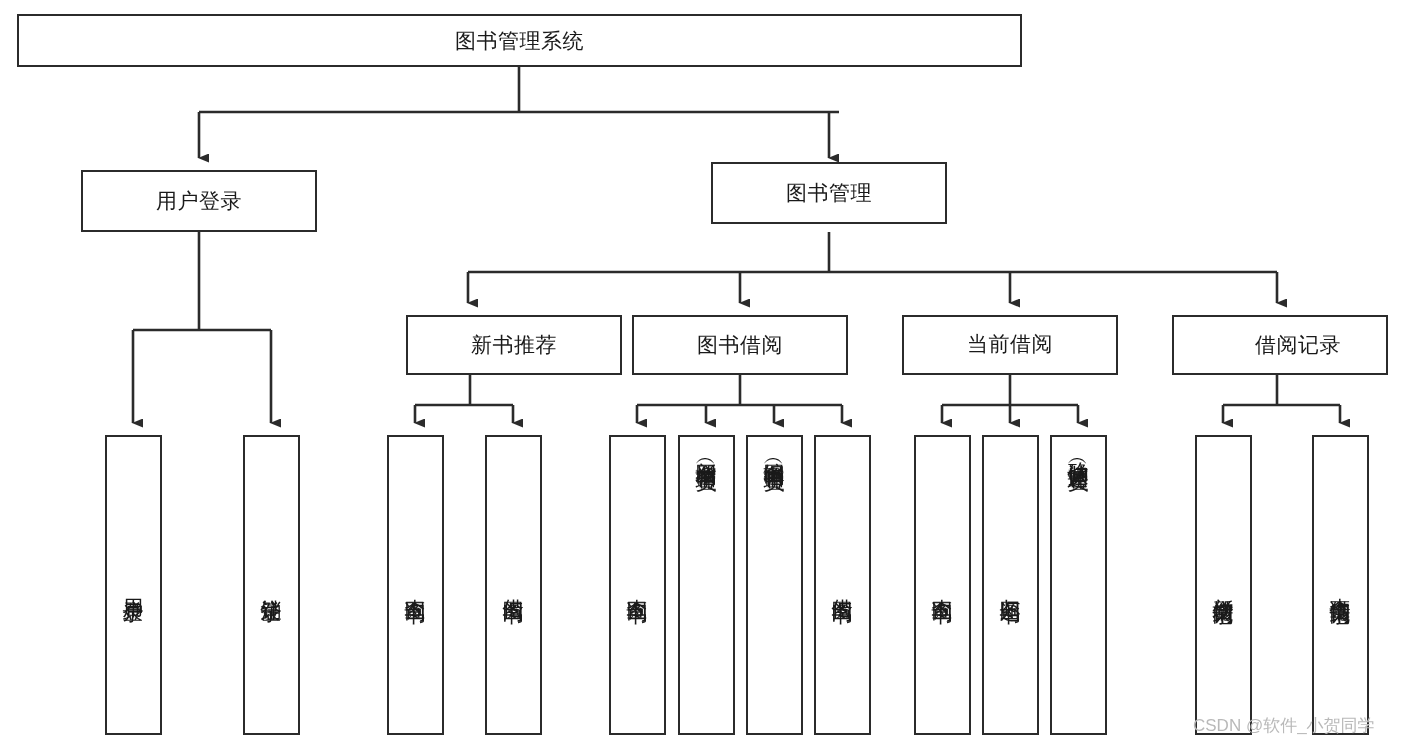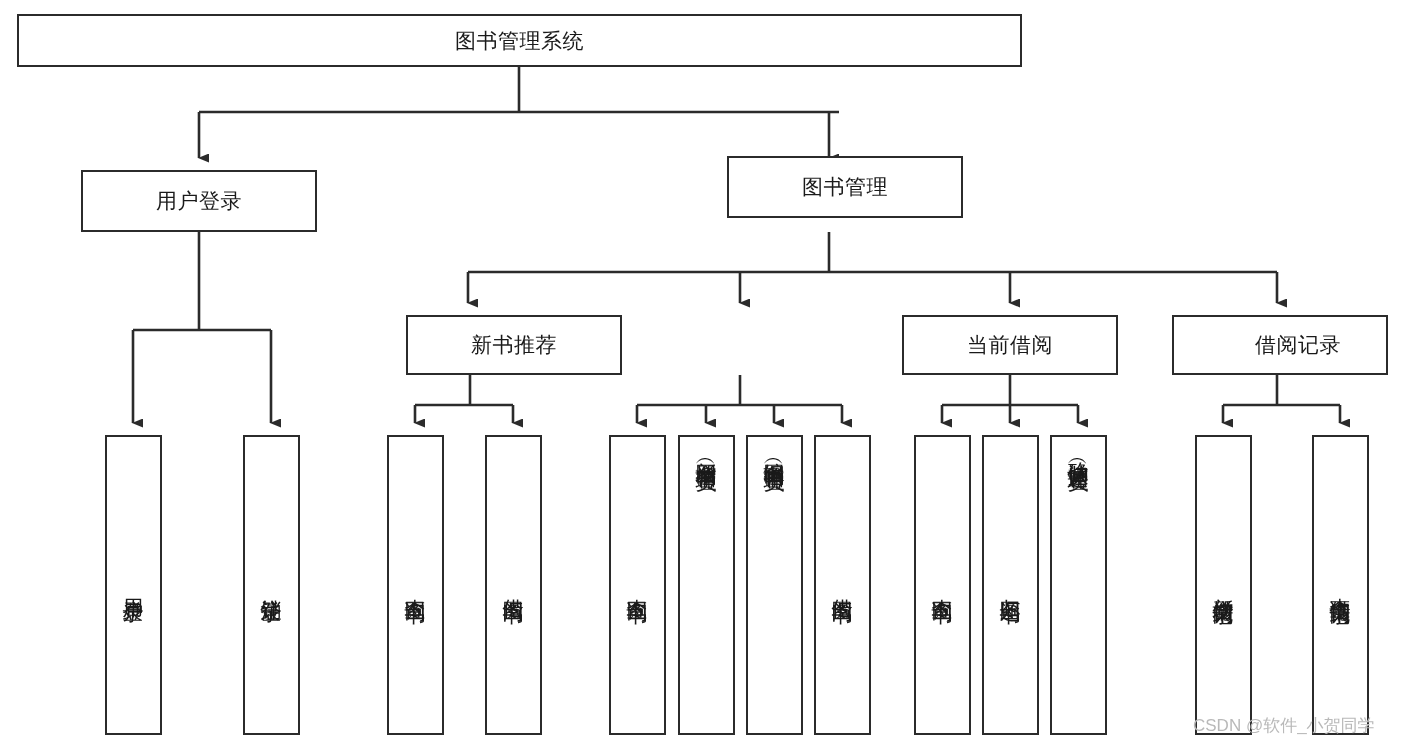--- a/index.html
+++ b/index.html
@@ -127,28 +127,31 @@
     </g>
   </svg>
 
   <div class="node" style="left:17px; top:14px; width:1005px; height:53px;">
     <span class="node-label">图书管理系统</span>
   </div>
 
   <div class="node" style="left:81px; top:170px; width:236px; height:62px;">
     <span class="node-label">用户登录</span>
   </div>
-  <div class="node" style="left:711px; top:156px; width:236px; height:62px;margin-left:16px;">
+  <div class="node" style="left:711px; top:162px; width:236px; height:62px;">
     <span class="node-label">图书管理</span>
   </div>
 
   <div class="node" style="left:362px; top:315px; width:216px; height:60px;margin-left:44px;">
     <span class="node-label">新书推荐</span>
   </div>
-  <div class="node" style="left:902px; top:315px; width:216px; height:60px;">
+  <div class="node" style="left:632px; top:315px; width:216px; height:60px;">
+    <span class="node-label">图书借阅</span>
+  </div>
+  <div class="node" style="left:902px; top:315px; width:216px; height:60px;font-family:Liberation Serif, serif;">
     <span class="node-label">当前借阅</span>
   </div>
   <div class="node" style="left:1172px; top:315px; width:216px; height:60px;padding-left:36px;">
     <span class="node-label">借阅记录</span>
   </div>
 
   <div class="node vertical centered" style="left:105px; top:435px; width:57px; height:300px;">
     <span class="node-label">用户登录</span>
   </div>
   <div class="node vertical centered" style="left:243px; top:435px; width:57px; height:300px;">

